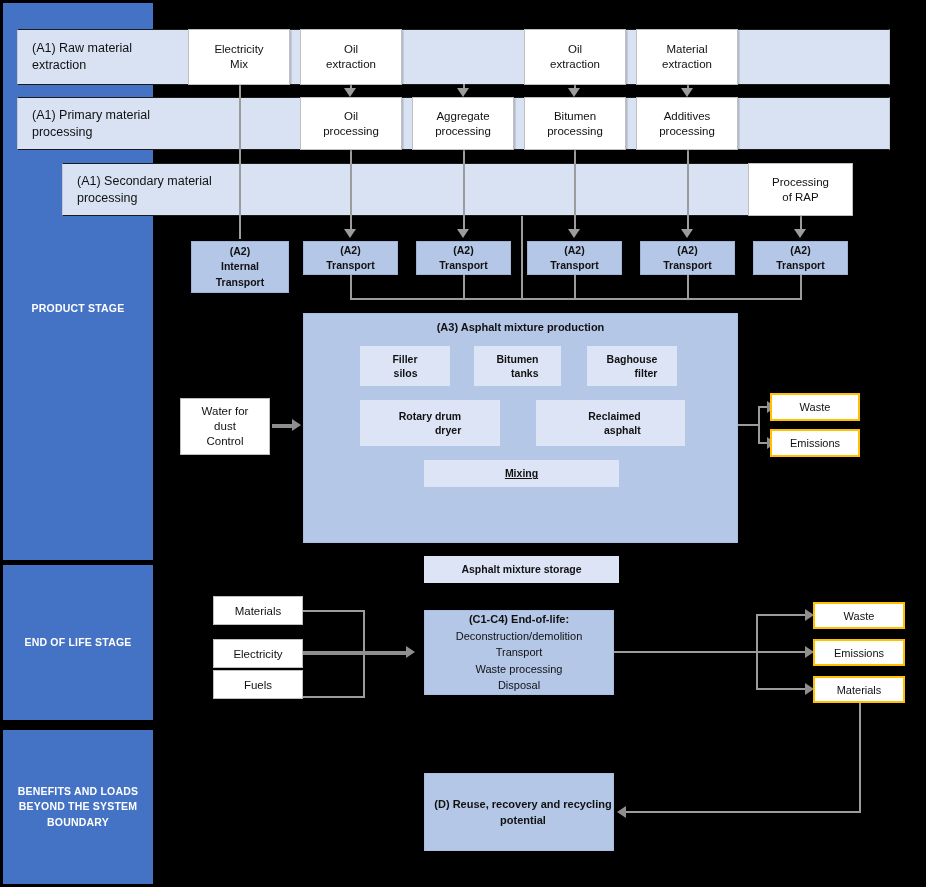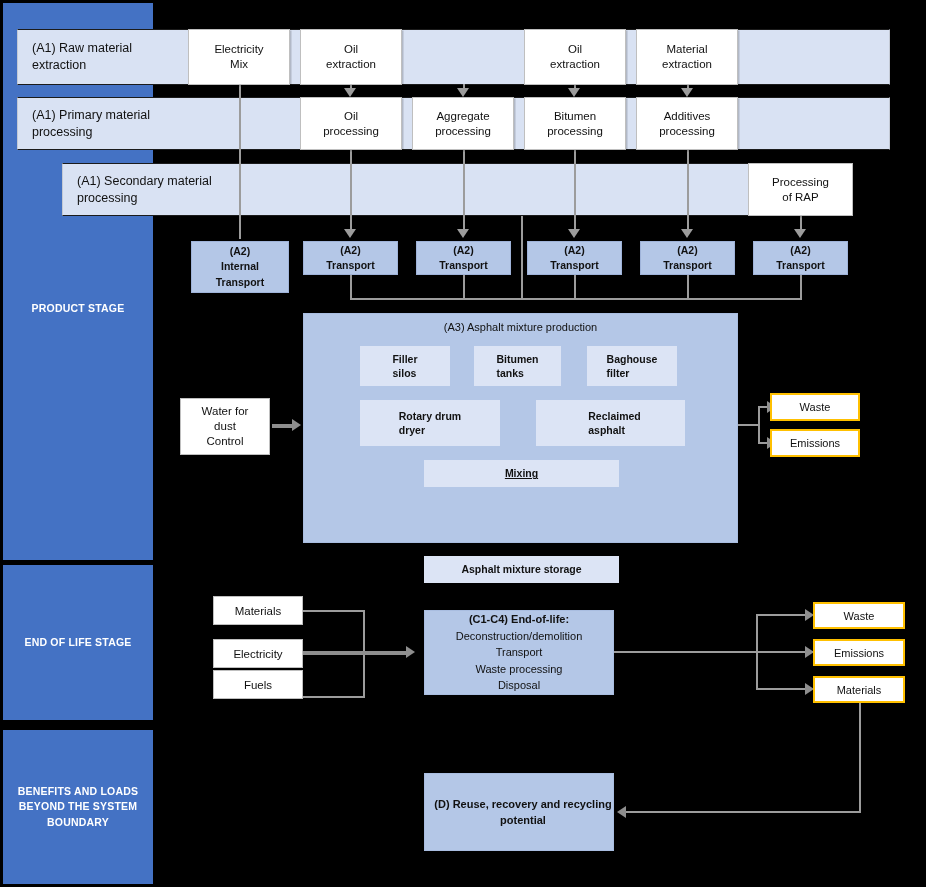--- a/index.html
+++ b/index.html
@@ -39,25 +39,25 @@
     display:flex;align-items:center;justify-content:center;text-align:center;
     font-size:10.5px;font-weight:bold;color:#111;line-height:1.45;white-space:pre-line;
   }
 
   
   .a3{
     background:#B4C7E7;border:1px solid #a9bde0;
   }
   .a3title{
     position:absolute;left:0;right:0;top:7px;text-align:center;
-    font-size:11px;font-weight:normal;color:#111;
+    font-size:11px;font-weight:bold;color:#111;
   }
   .a3item{
     position:absolute;background:#DCE4F5;
-    display:flex;align-items:center;justify-content:center;text-align:left;
+    display:flex;align-items:center;justify-content:center;text-align:right;
     font-size:10.5px;font-weight:bold;color:#111;line-height:1.35;white-space:pre-line;
   }
 
   
   .ybox{
     background:#FFFFFF;border:2.5px solid #FFC000;
     display:flex;align-items:center;justify-content:center;text-align:center;
     font-size:11px;color:#111;
   }
 

